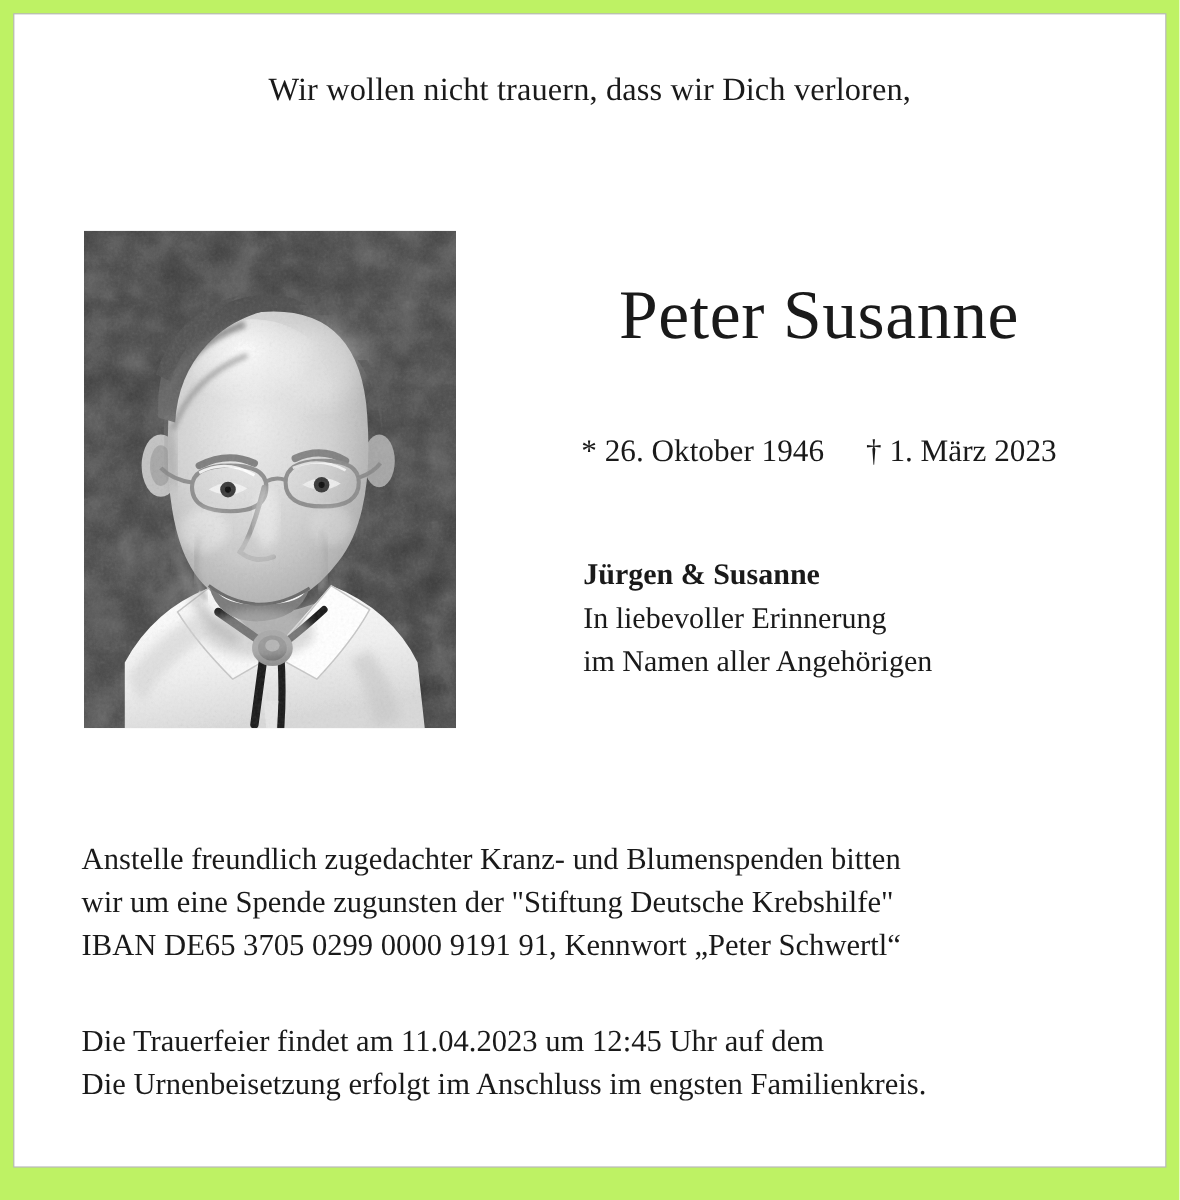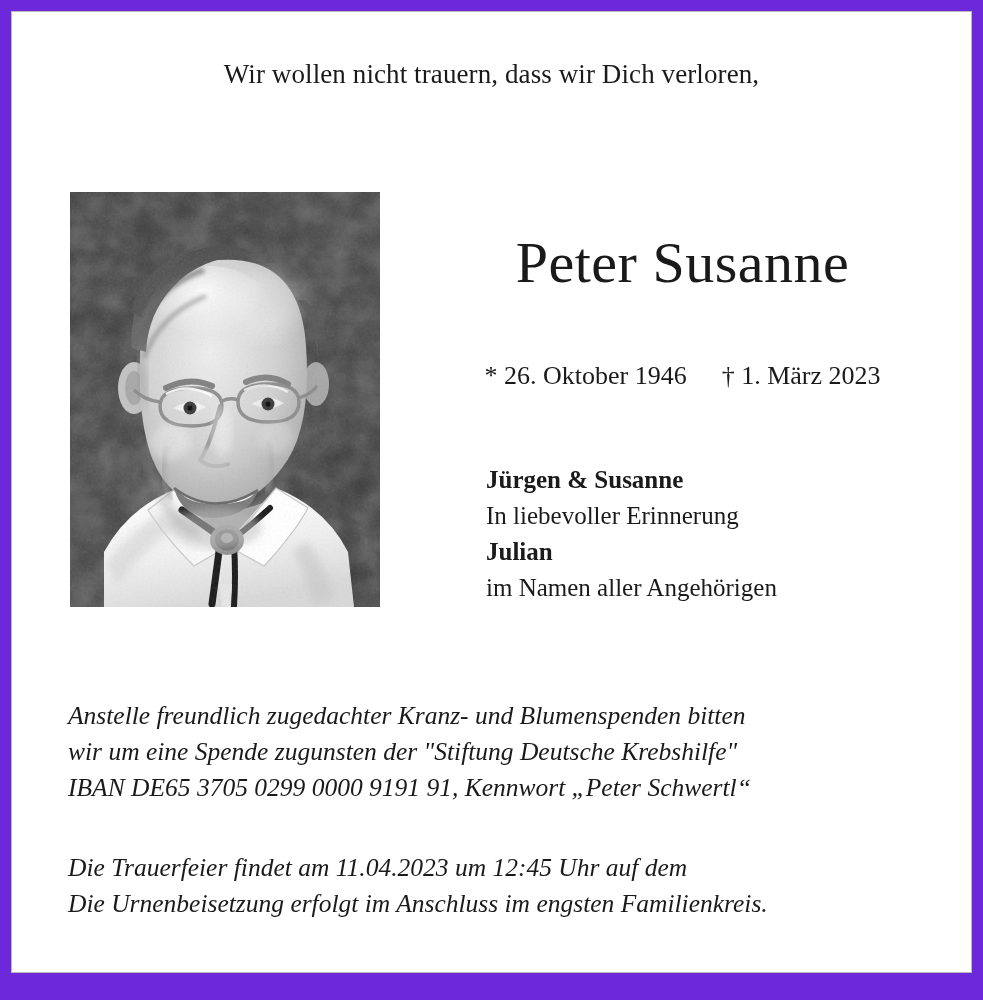--- a/index.html
+++ b/index.html
@@ -9,21 +9,21 @@
   }
   body {
     font-family: "Liberation Serif", "DejaVu Serif", serif;
     -webkit-font-smoothing: antialiased;
   }
 
   #notice {
     position: relative;
     width: 983px;
     height: 1000px;
-    background: #6d28d9;
+    background: #bef264;
     box-sizing: border-box;
     overflow: hidden;
   }
 
   
   .card {
     position: absolute;
     left: 12px;
     top: 12px;
     width: 959px;
@@ -109,21 +109,21 @@
 
   
   .para {
     position: absolute;
     left: 56px;
     width: 880px;
     font-size: 25.5px;
     line-height: 36px;
     color: #1a1a1a;
   }
-  .para .p-line { display: block; white-space: nowrap; font-style: italic; }
+  .para .p-line { display: block; white-space: nowrap; }
   #donation { top: 686px; }
   #service  { top: 838px; }
 </style>
 </head>
 <body>
 
 <div id="notice">
   <div class="card">
 
     <div class="epigraph">
@@ -271,21 +271,20 @@
       <span>*</span>
       <span>26. Oktober 1946</span>
       <span class="gap"></span>
       <span>†</span>
       <span>1. März 2023</span>
     </div>
 
     <div class="dedication">
       <span class="ded-line bold">Jürgen &amp; Susanne</span>
       <span class="ded-line">In liebevoller Erinnerung</span>
-      <span class="ded-line bold">Julian</span>
       <span class="ded-line">im Namen aller Angehörigen</span>
     </div>
 
     <div class="para" id="donation">
       <span class="p-line">Anstelle freundlich zugedachter Kranz- und Blumenspenden bitten</span>
       <span class="p-line">wir um eine  Spende zugunsten der "Stiftung Deutsche Krebshilfe"</span>
       <span class="p-line">IBAN DE65 3705 0299 0000 9191 91, Kennwort „Peter Schwertl“</span>
     </div>
 
     <div class="para" id="service">

